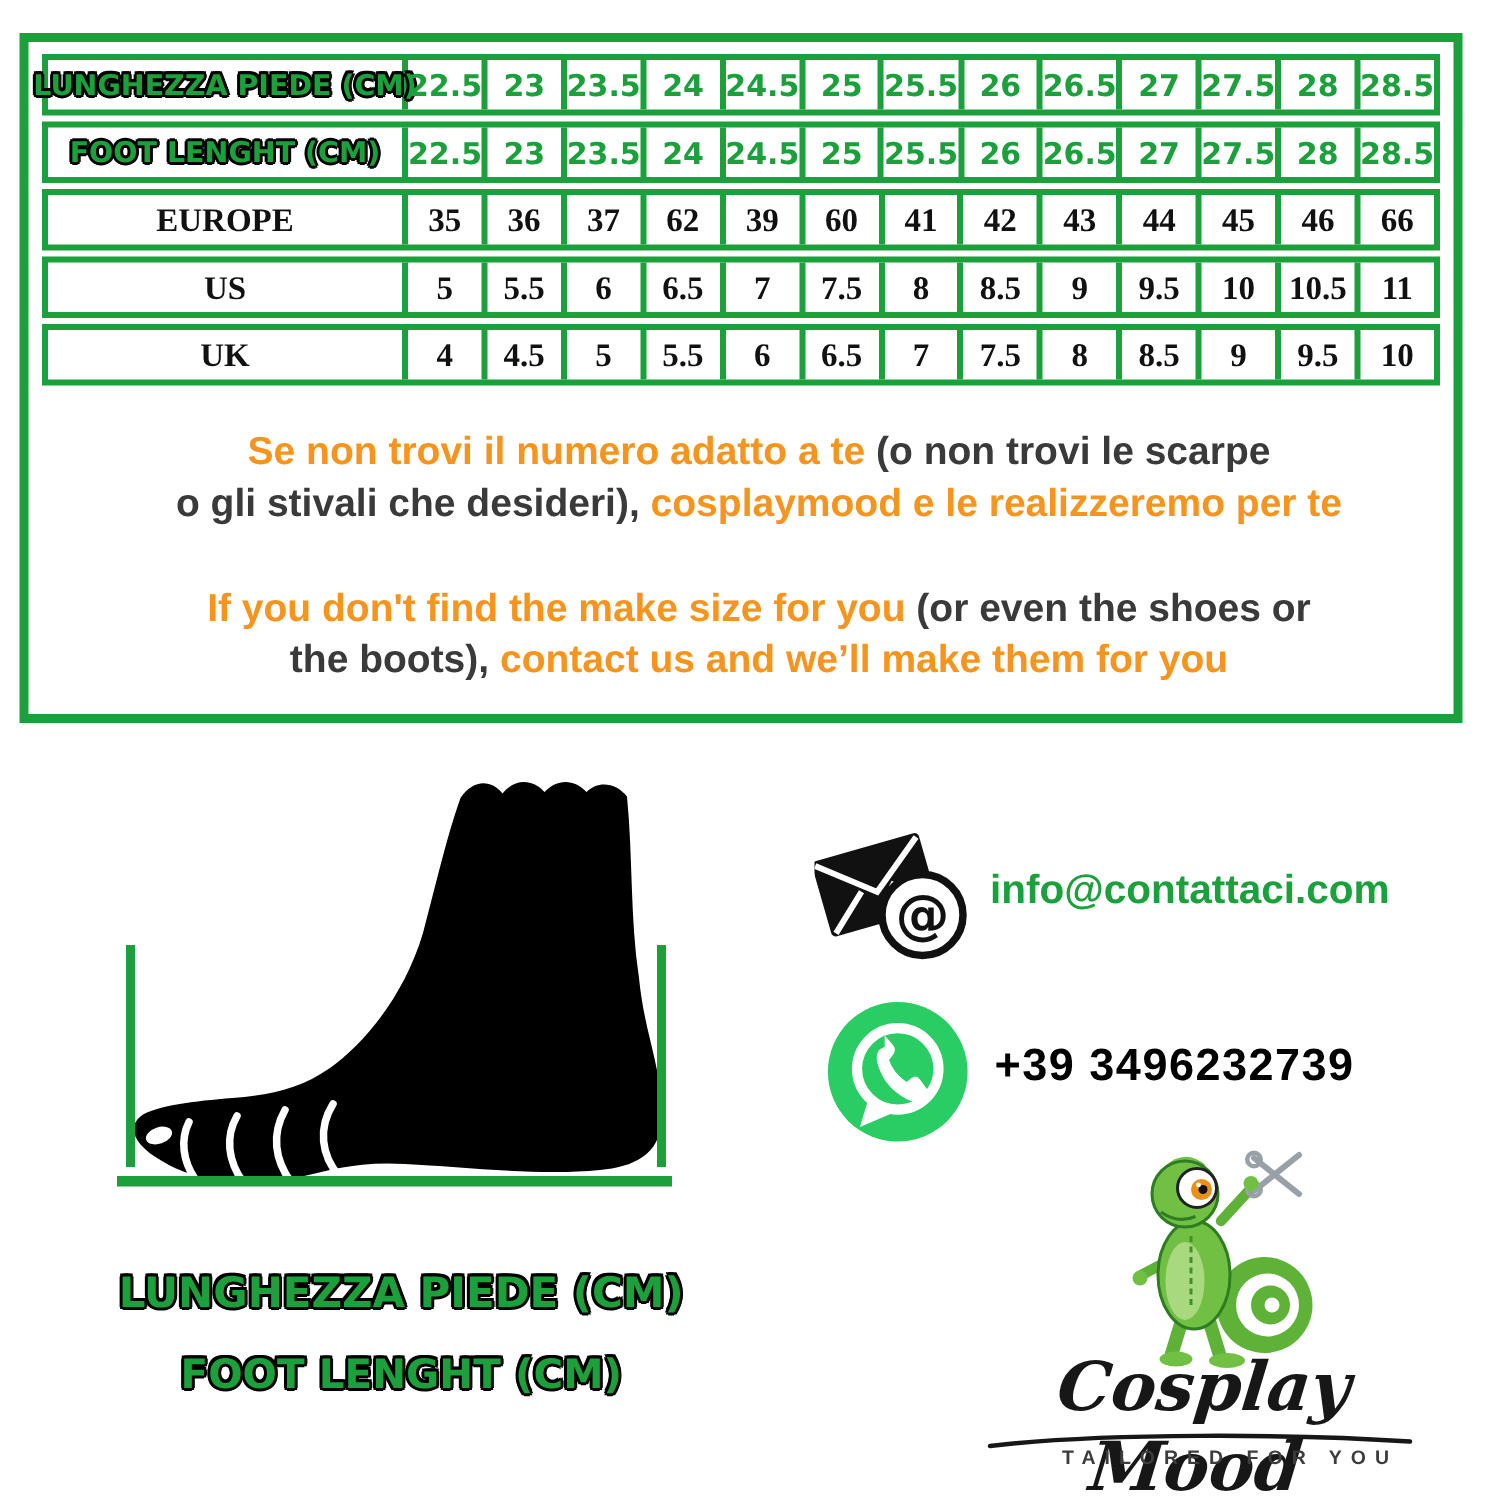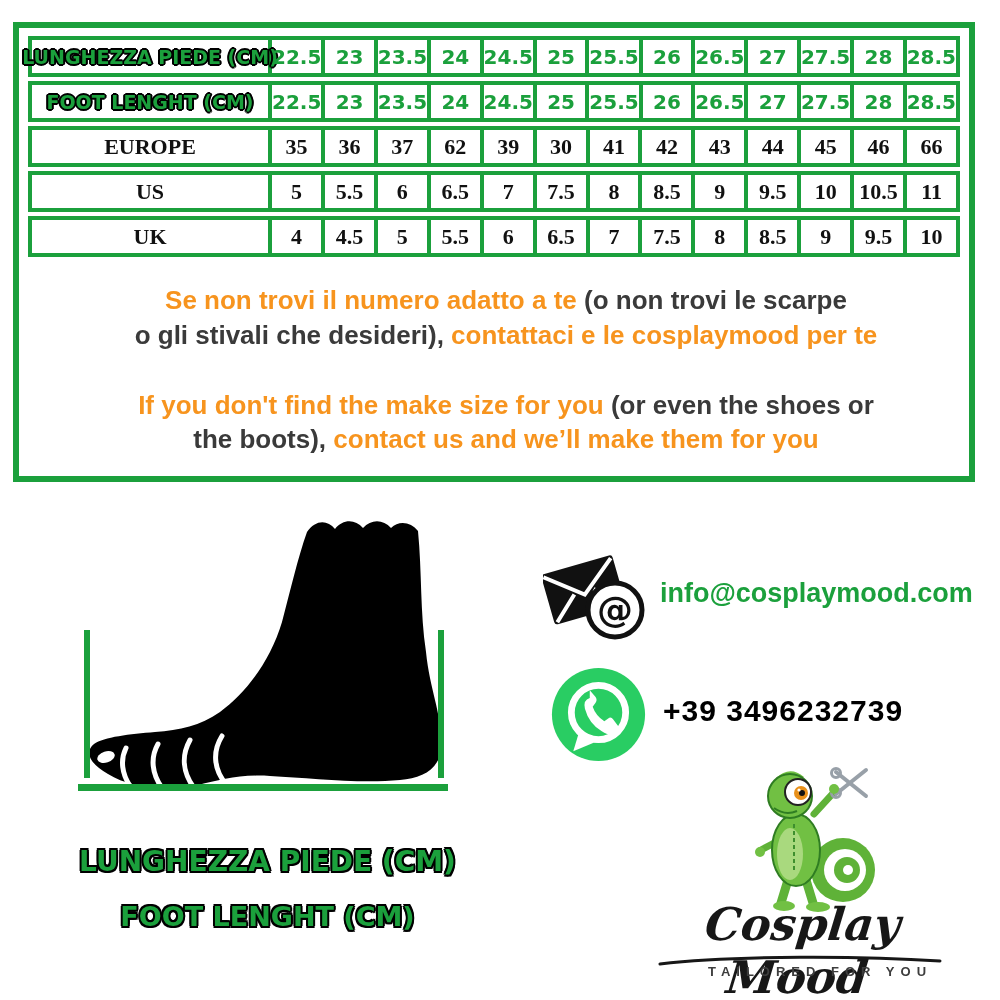--- a/index.html
+++ b/index.html
@@ -94,21 +94,21 @@
           <div class="tcell tval cartoon-green">28</div>
           <div class="tcell tval cartoon-green">28.5</div>
         </div>
         <div class="trow">
           <div class="tcell tlabel serif-black">EUROPE</div>
           <div class="tcell tval serif-black">35</div>
           <div class="tcell tval serif-black">36</div>
           <div class="tcell tval serif-black">37</div>
           <div class="tcell tval serif-black">62</div>
           <div class="tcell tval serif-black">39</div>
-          <div class="tcell tval serif-black">30</div>
+          <div class="tcell tval serif-black">60</div>
           <div class="tcell tval serif-black">41</div>
           <div class="tcell tval serif-black">42</div>
           <div class="tcell tval serif-black">43</div>
           <div class="tcell tval serif-black">44</div>
           <div class="tcell tval serif-black">45</div>
           <div class="tcell tval serif-black">46</div>
           <div class="tcell tval serif-black">66</div>
         </div>
         <div class="trow">
           <div class="tcell tlabel serif-black">US</div>
@@ -140,21 +140,21 @@
           <div class="tcell tval serif-black">8.5</div>
           <div class="tcell tval serif-black">9</div>
           <div class="tcell tval serif-black">9.5</div>
           <div class="tcell tval serif-black">10</div>
         </div>
       </div>
   </section>
 
   <div class="notice notice-it">
     <div class="nline"><span class="seg-orange">Se non trovi il numero adatto a te </span><span class="seg-dark">(o non trovi le scarpe</span></div>
-    <div class="nline"><span class="seg-dark">o gli stivali che desideri), </span><span class="seg-orange">contattaci e le cosplaymood per te</span></div>
+    <div class="nline"><span class="seg-dark">o gli stivali che desideri), </span><span class="seg-orange">cosplaymood e le realizzeremo per te</span></div>
   </div>
   <div class="notice notice-en">
     <div class="nline"><span class="seg-orange">If you don't find the make size for you </span><span class="seg-dark">(or even the shoes or</span></div>
     <div class="nline"><span class="seg-dark">the boots), </span><span class="seg-orange">contact us and we’ll make them for you</span></div>
   </div>
 
   <svg class="foot-svg" viewBox="0 0 385 290">
     <path fill="#000" d="M237,20 c8,-12 20,-13 28,-3 c8,-10 20,-10 28,-1 c8,-9 20,-9 28,0 c8,-8 20,-6 27,3
          C352,60 350,100 356,140 C360,180 372,200 371,235
          C370,258 352,266 330,268 C290,272 240,266 200,264
@@ -178,21 +178,21 @@
 
   <svg class="email-icon" viewBox="0 0 105 92">
     <g transform="rotate(-16 40 40)">
       <rect x="4" y="12" width="74" height="52" rx="3" fill="#111"></rect>
       <path d="M6,15 L41,43 L76,15" stroke="#fff" stroke-width="4" fill="none"></path>
       <path d="M7,62 L31,40 M75,62 L51,40" stroke="#fff" stroke-width="4" fill="none"></path>
     </g>
     <circle cx="72" cy="58" r="27" fill="#fff" stroke="#111" stroke-width="5"></circle>
     <text x="72" y="70" text-anchor="middle" font-family="DejaVu Sans, sans-serif" font-size="36" font-weight="bold" fill="#111">@</text>
   </svg>
-  <div class="email-text">info@cosplaymood.com</div>
+  <div class="email-text">info@contattaci.com</div>
 
   <svg class="wa-icon" viewBox="0 0 100 100">
     <circle cx="50" cy="50" r="48" fill="#29CD63"></circle>
     <circle cx="50" cy="48" r="28" fill="none" stroke="#fff" stroke-width="7"></circle>
     <path d="M30,68 L24,88 L45,79 Z" fill="#fff"></path>
     <path d="M41,33 q-7,2 -5,11 q4,15 17,23 q9,6 16,3 q5,-2 2,-7 l-6,-8 q-2,-3 -5,-1 l-4,3 q-9,-6 -12,-15 l3,-4 q2,-3 0,-6 l-6,-7 z" fill="#fff"></path>
   </svg>
   <div class="wa-text">+39 3496232739</div>
 
   <div class="foot-label foot-label-1">LUNGHEZZA PIEDE (CM)</div>

